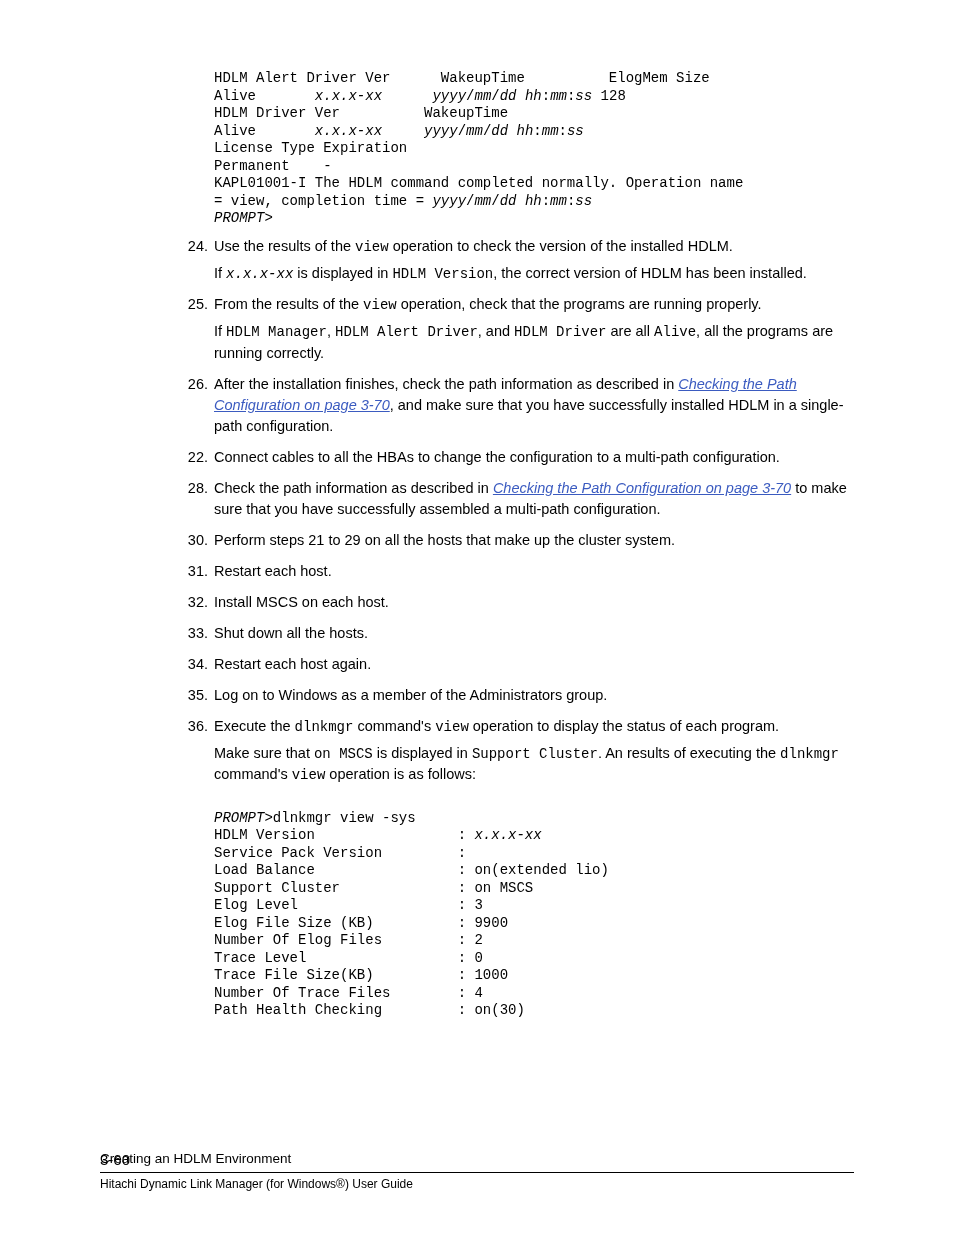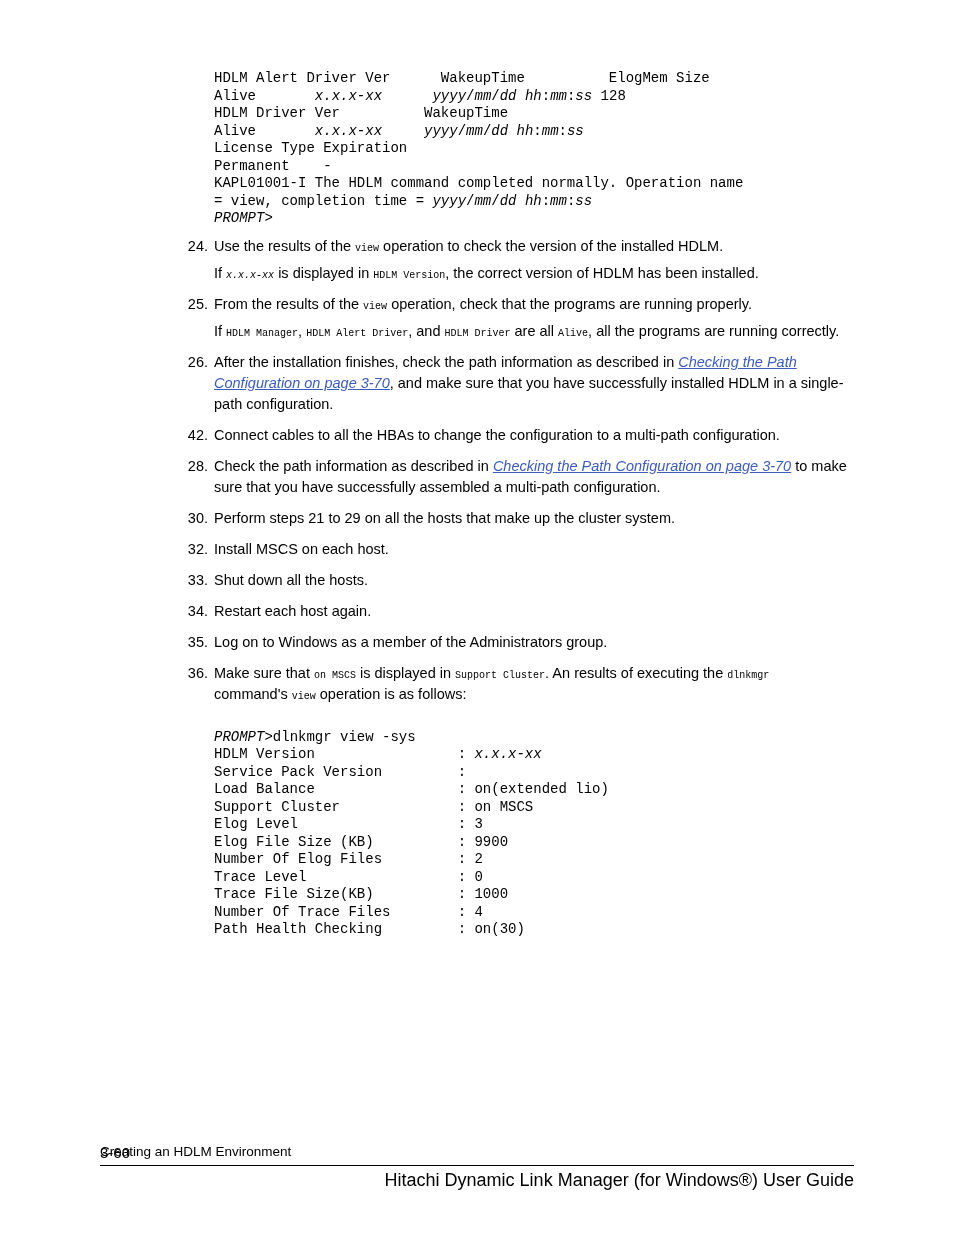--- a/index.html
+++ b/index.html
@@ -39,21 +39,21 @@
     margin: 8px 0 10px 0;
     line-height: 1.45;
   }
   ol.steps > li .num {
     position: absolute;
     left: 0;
     top: 0;
     width: 28px;
     text-align: right;
   }
-  .mono { font-family: "Courier New", monospace; font-size: 10px; }
+  .mono { font-family: "Courier New", monospace; font-size: 14px; }
   .subpara {
     margin: 6px 8px 0 0;
     line-height: 1.45;
   }
   a.xref {
     color: #3b5bc0;
     text-decoration: underline;
     font-style: italic;
   }
   .footer {
@@ -71,22 +71,22 @@
   .footer .center {
     text-align: left;
     font-size: 13.5px;
   }
   .footer hr {
     margin: 6px 0 4px 0;
     border: none;
     border-top: 1px solid #000;
   }
   .footer .sub {
-    text-align: right;
-    font-size: 18px;
+    text-align: left;
+    font-size: 12px;
   }
 </style>
 </head>
 <body>
 
 <div class="page">
   <div class="content">
 
     <pre class="code">HDLM Alert Driver Ver      WakeupTime          ElogMem Size
 Alive       <span class="em">x.x.x-xx</span>      <span class="em">yyyy</span>/<span class="em">mm</span>/<span class="em">dd</span> <span class="em">hh</span>:<span class="em">mm</span>:<span class="em">ss</span> 128
@@ -111,35 +111,39 @@
         <span><span>From the results of the </span><span class="mono">view</span><span> operation, check that the programs are running properly.</span></span>
         <div class="subpara"><span>If </span><span class="mono">HDLM Manager</span><span>, </span><span class="mono">HDLM Alert Driver</span><span>, and </span><span class="mono">HDLM Driver</span><span> are all </span><span class="mono">Alive</span><span>, all the programs are running correctly.</span></div>
       </li>
 
       <li>
         <span class="num">26.</span>
         <span><span>After the installation finishes, check the path information as described in </span><a href="#" class="xref">Checking the Path Configuration on page 3-70</a><span>, and make sure that you have successfully installed HDLM in a single-path configuration.</span></span>
       </li>
 
       <li>
-        <span class="num">42.</span>
+        <span class="num">22.</span>
         <span>Connect cables to all the HBAs to change the configuration to a multi-path configuration.</span>
       </li>
 
       <li>
         <span class="num">28.</span>
         <span><span>Check the path information as described in </span><a href="#" class="xref">Checking the Path Configuration on page 3-70</a><span> to make sure that you have successfully assembled a multi-path configuration.</span></span>
       </li>
 
 
       <li>
         <span class="num">30.</span>
         <span>Perform steps 21 to 29 on all the hosts that make up the cluster system.</span>
       </li>
 
+      <li>
+        <span class="num">31.</span>
+        <span>Restart each host.</span>
+      </li>
 
       <li>
         <span class="num">32.</span>
         <span>Install MSCS on each host.</span>
       </li>
 
       <li>
         <span class="num">33.</span>
         <span>Shut down all the hosts.</span>
       </li>
@@ -149,20 +153,21 @@
         <span>Restart each host again.</span>
       </li>
 
       <li>
         <span class="num">35.</span>
         <span>Log on to Windows as a member of the Administrators group.</span>
       </li>
 
       <li>
         <span class="num">36.</span>
+        <span><span>Execute the </span><span class="mono">dlnkmgr</span><span> command's </span><span class="mono">view</span><span> operation to display the status of each program.</span></span>
         <div class="subpara"><span>Make sure that </span><span class="mono">on MSCS</span><span> is displayed in </span><span class="mono">Support Cluster</span><span>. An results of executing the </span><span class="mono">dlnkmgr</span><span> command's </span><span class="mono">view</span><span> operation is as follows:</span></div>
       </li>
 
     </ol>
 
     <div style="height:14px"></div>
     <pre class="code"><span class="em">PROMPT</span>&gt;dlnkmgr view -sys
 HDLM Version                 : <span class="em">x.x.x-xx</span>
 Service Pack Version         :
 Load Balance                 : on(extended lio)

